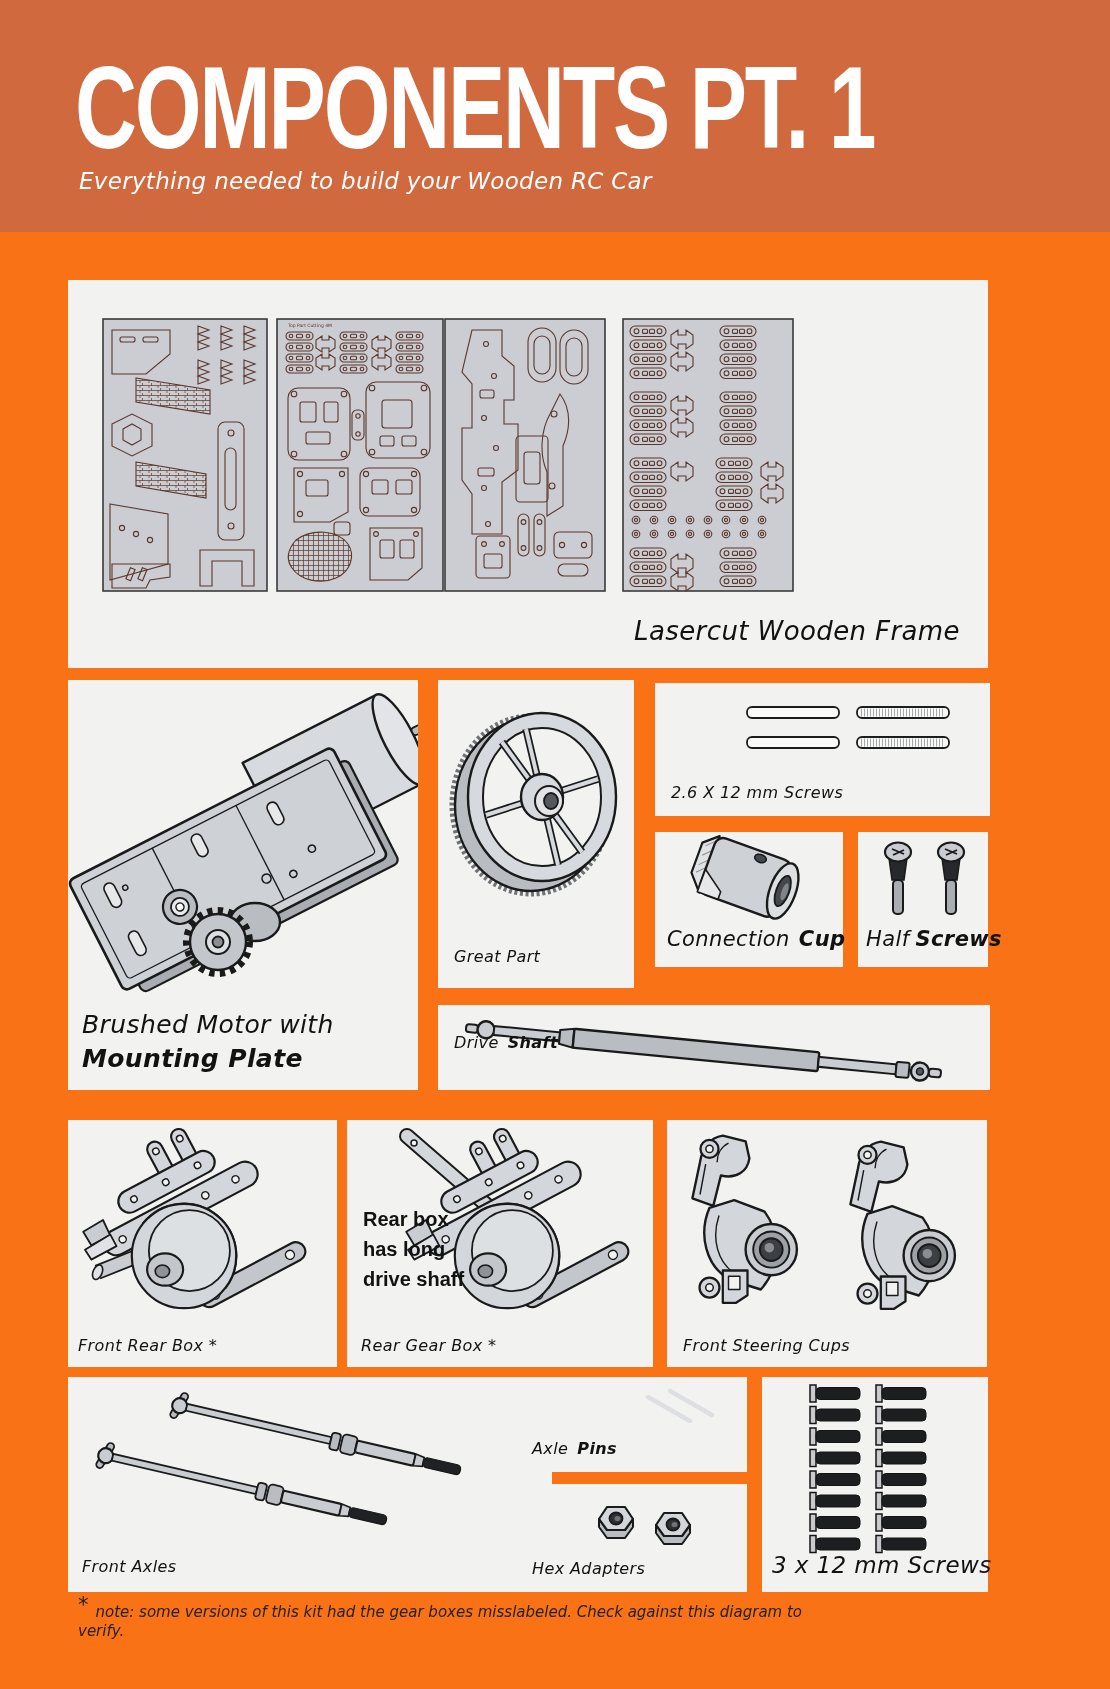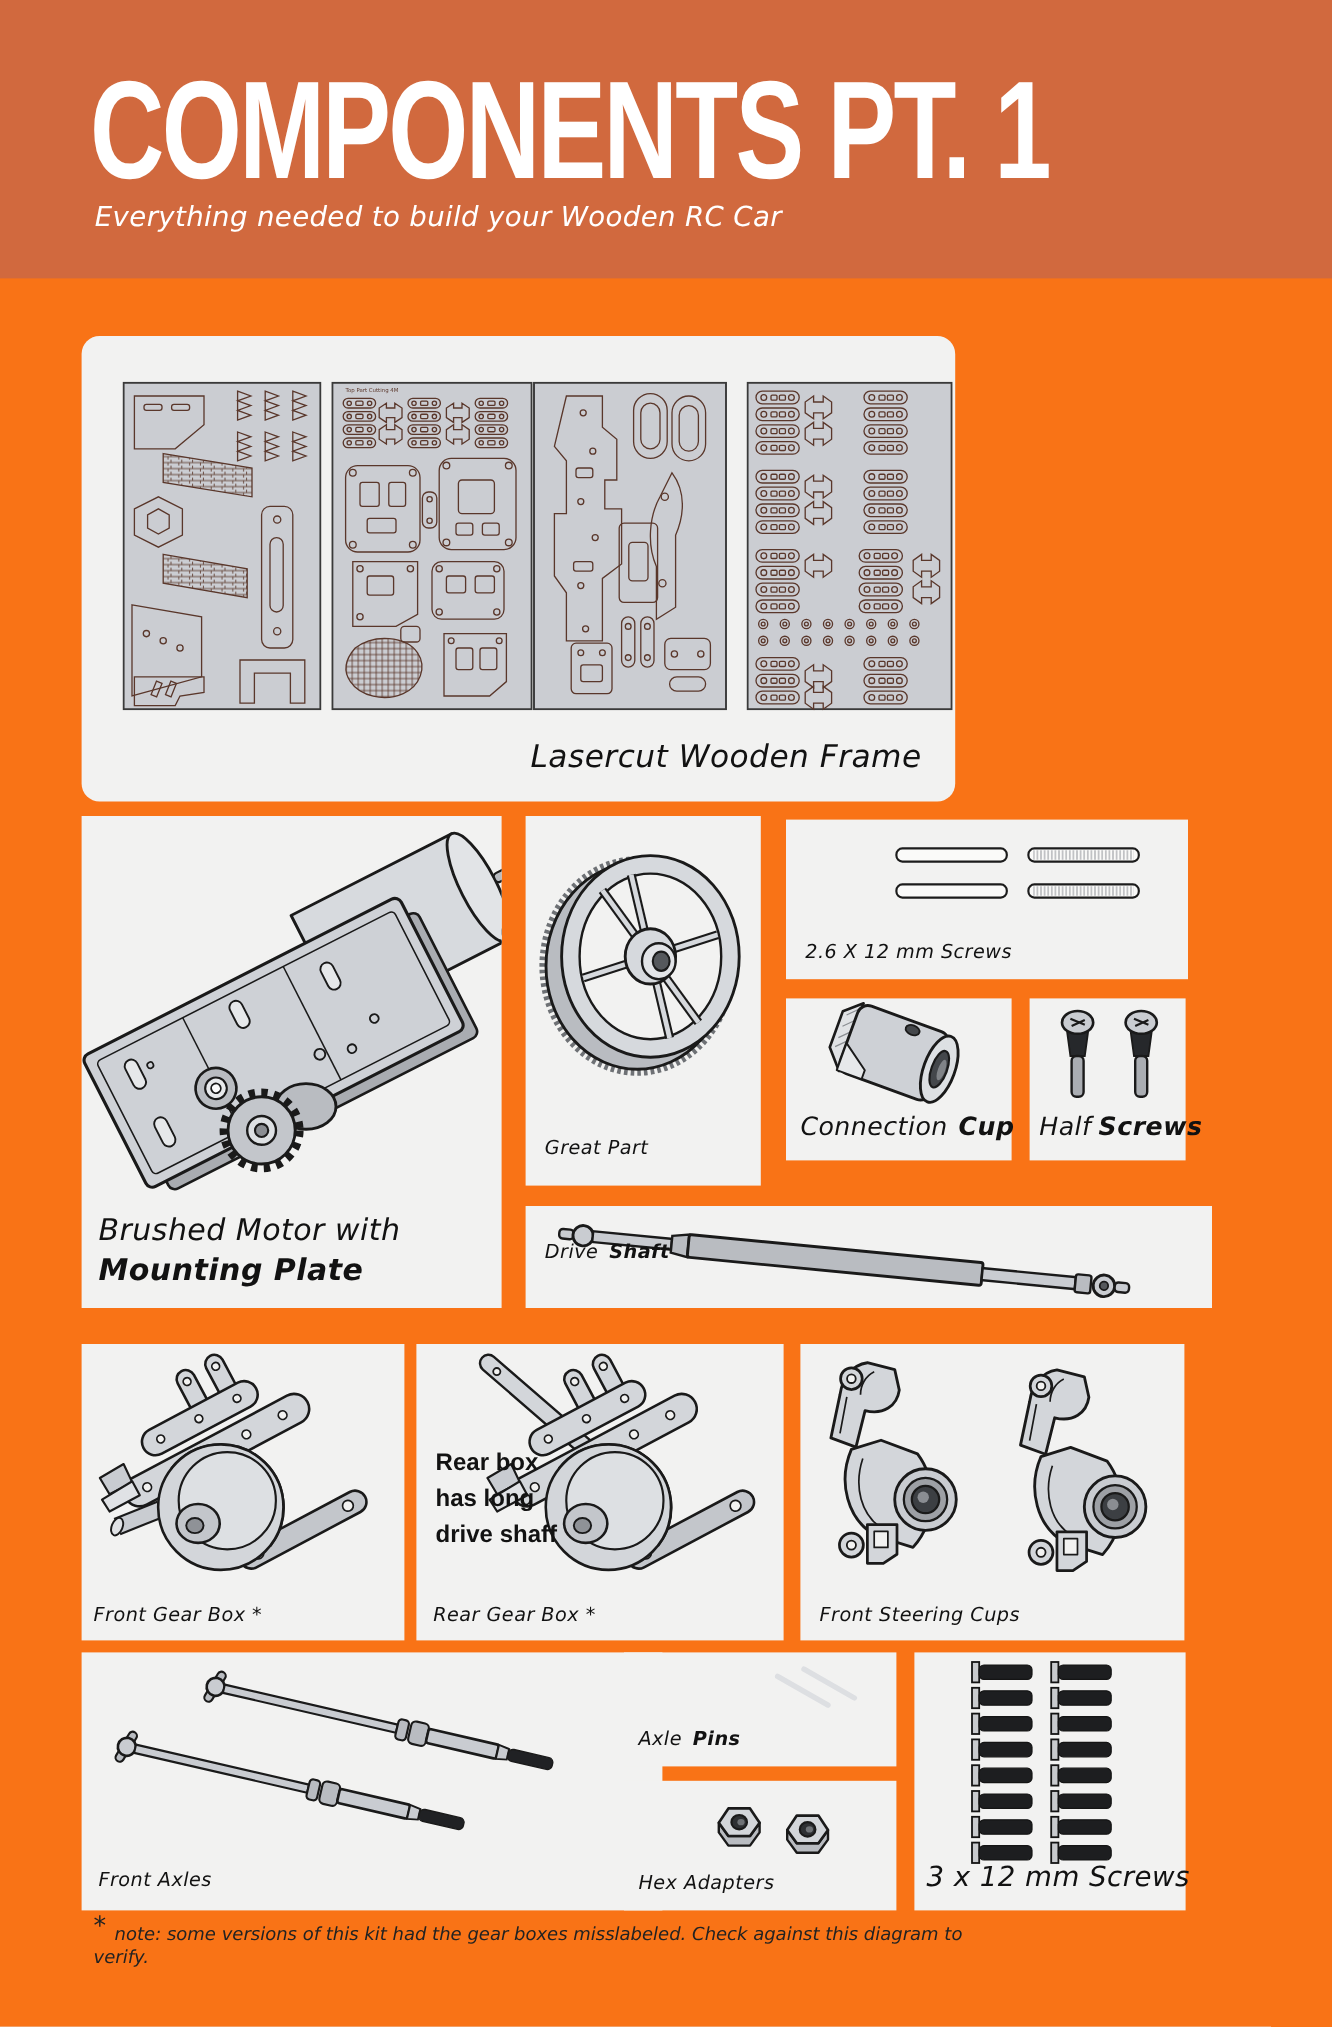--- a/index.html
+++ b/index.html
@@ -144,21 +144,21 @@
   </defs>
 </svg>
 
 <div id="page">
 
   <div id="hdr" class="abs">
     <div id="title" class="abs">COMPONENTS PT. 1</div>
     <div id="subtitle" class="abs">Everything needed to build your Wooden RC Car</div>
   </div>
 
-  <div class="panel" style="left:68px;top:280px;width:728px;height:388px;border-radius:15px;">
+  <div class="panel" style="left:68px;top:280px;width:920px;height:388px;">
 
     <svg class="abs" style="left:34px;top:38px;" width="166" height="274" viewBox="0 0 166 274">
       <rect x="1" y="1" width="164" height="272" fill="#cbcdd2" stroke="#3a3a3a" stroke-width="1.6"></rect>
       <g fill="none" stroke="#5a372b" stroke-width="1.1">
         <path d="M10,12 h58 v24 l-24,20 h-34 z"></path>
         <rect x="18" y="19" width="15" height="5" rx="2"></rect>
         <rect x="41" y="19" width="15" height="5" rx="2"></rect>
         <path transform="translate(96,8)" d="M0,0 l11,4 -11,4 11,4 -11,4 11,4 -11,4 z"></path>
         <path transform="translate(119,8)" d="M0,0 l11,4 -11,4 11,4 -11,4 11,4 -11,4 z"></path>
         <path transform="translate(142,8)" d="M0,0 l11,4 -11,4 11,4 -11,4 11,4 -11,4 z"></path>
@@ -456,21 +456,21 @@
   <div class="panel" style="left:858px;top:832px;width:130px;height:135px;">
     <svg class="abs" style="left:0;top:6px;" width="130" height="92" viewBox="0 0 130 92">
       <use href="#hscrew" transform="translate(40,14)"></use>
       <use href="#hscrew" transform="translate(93,14)"></use>
     </svg>
     <div class="lbl lbl21" style="left:8px;bottom:16px;">
       <span>Half</span><span class="b" style="margin-left:6px;">Screws</span>
     </div>
   </div>
 
-  <div class="panel" style="left:438px;top:1005px;width:552px;height:85px;padding-left:20px;">
+  <div class="panel" style="left:438px;top:1005px;width:552px;height:85px;">
     <svg class="abs" style="left:0;top:0;" width="552" height="85" viewBox="0 0 552 85">
       <g transform="rotate(5.5 40 24)" stroke="#1a1a1a">
         <rect x="28" y="20" width="12" height="8" rx="3" fill="#c9ccd1" stroke-width="2"></rect>
         <circle cx="48" cy="24" r="8.5" fill="#c9ccd1" stroke-width="2.4"></circle>
         <rect x="56" y="19.5" width="66" height="9" fill="#c9ccd1" stroke-width="2"></rect>
         <polygon points="122,17 136,14.5 136,33.5 122,31" fill="#b9bcc1" stroke-width="2"></polygon>
         <rect x="136" y="14.5" width="246" height="19" rx="2" fill="#b9bcc1" stroke-width="2.4"></rect>
         <rect x="382" y="19" width="78" height="10" fill="#c9ccd1" stroke-width="2"></rect>
         <rect x="460" y="16.5" width="13" height="15" rx="2" fill="#b9bcc1" stroke-width="2"></rect>
         <circle cx="484" cy="24" r="9" fill="#c9ccd1" stroke-width="2.4"></circle>
@@ -485,21 +485,21 @@
 
   <div class="panel" style="left:68px;top:1120px;width:269px;height:247px;">
     <svg class="abs" style="left:2px;top:2px;" width="262" height="200" viewBox="0 0 262 200">
       <g transform="translate(6,8) scale(0.9)" stroke="#1a1a1a">
         <path d="M64,142 L24,158" stroke-width="17"></path>
         <path d="M64,142 L24,158" stroke="#c9ccd1" stroke-width="13"></path>
         <ellipse cx="24" cy="158" rx="5" ry="8.5" transform="rotate(22 24 158)" fill="#e0e2e5" stroke-width="1.8"></ellipse>
       </g>
       <use href="#gearbox" transform="translate(6,8) scale(0.9)"></use>
     </svg>
-    <div class="lbl" style="left:10px;bottom:12px;">Front Gear Box *</div>
+    <div class="lbl" style="left:10px;bottom:12px;">Front Rear Box *</div>
   </div>
 
   <div class="panel" style="left:347px;top:1120px;width:306px;height:247px;">
     <svg class="abs" style="left:0;top:2px;" width="306" height="200" viewBox="0 0 306 200">
       <g stroke="#1a1a1a">
         <path d="M150,92 L60,14" stroke-width="16" stroke-linecap="round"></path>
         <path d="M150,92 L60,14" stroke="#d3d6da" stroke-width="12" stroke-linecap="round"></path>
         <circle cx="67" cy="21" r="3" fill="#f2f2f1" stroke-width="1.5"></circle>
       </g>
       <use href="#gearbox" transform="translate(52,8) scale(0.9)"></use>

